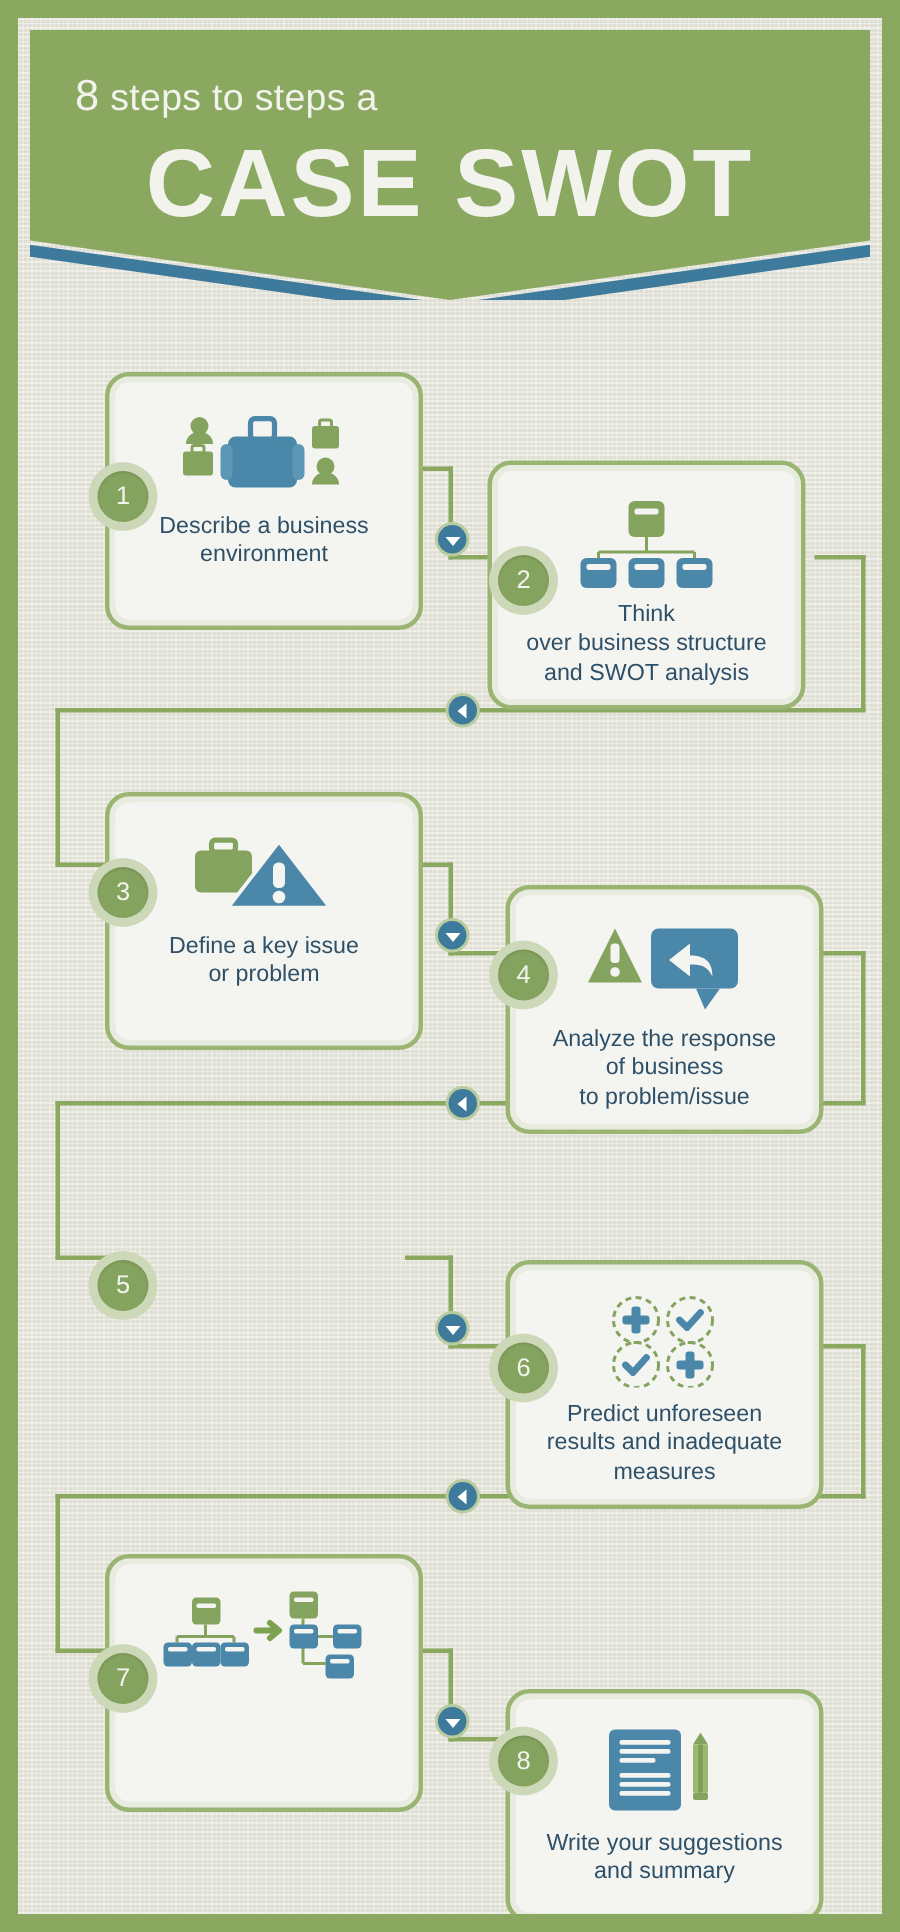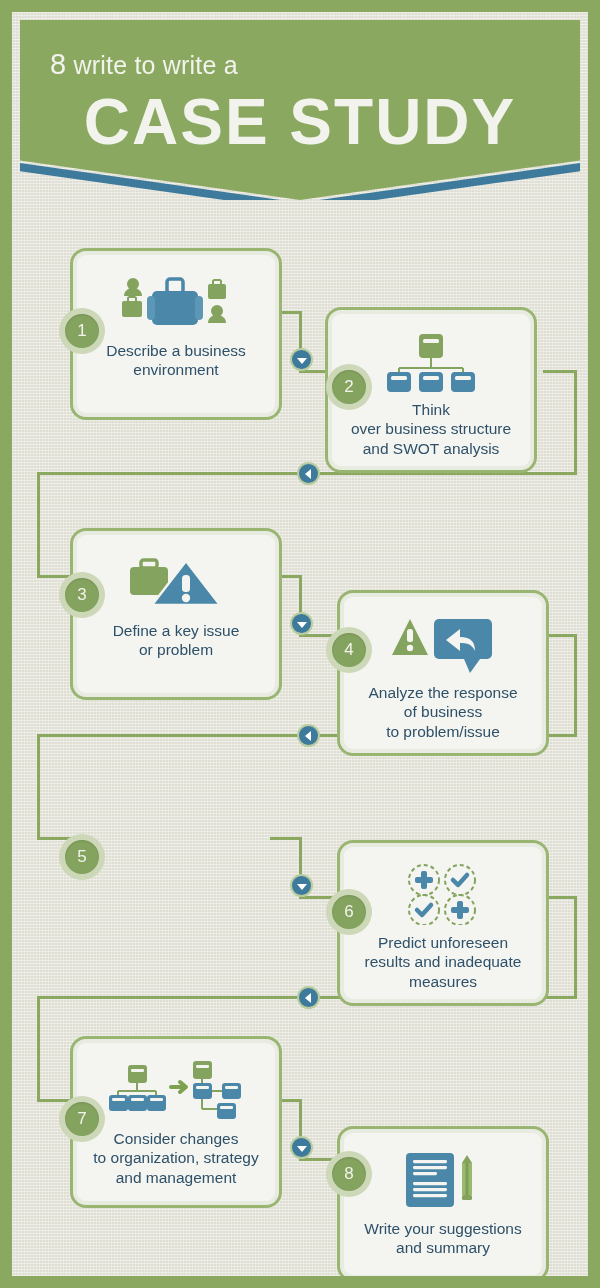--- a/index.html
+++ b/index.html
@@ -100,23 +100,23 @@
 </style>
 </head>
 <body>
 
 <div class="frame">
 
   <div class="header">
     <div class="header-blue"></div>
     <div class="header-bg"></div>
     <div class="kicker">
-      <span class="big">8</span><span> write to write a</span>
-    </div>
-    <div class="maintitle">CASE STUDY</div>
+      <span class="big">8</span><span> steps to steps a</span>
+    </div>
+    <div class="maintitle">CASE SWOT</div>
   </div>
 
   <div class="wire wire-h" style="left:258px;top:299px;width:32px;"></div>
   <div class="wire wire-v" style="left:287px;top:299px;height:62px;"></div>
   <div class="wire wire-h" style="left:287px;top:358px;width:34px;"></div>
   <div class="arrow-node arrow-down" style="left:278px;top:336px;">
       <i></i>
     </div>
 
   <div class="wire wire-h" style="left:531px;top:358px;width:34px;"></div>
@@ -313,21 +313,20 @@
           <rect x="86" y="2" width="19" height="18" rx="3" fill="#84a35e"></rect>
           <rect x="89" y="6" width="13" height="3" rx="1.2" fill="#f4f5f1"></rect>
           <rect x="86" y="24" width="19" height="16" rx="3" fill="#4a87a8"></rect>
           <rect x="89" y="27" width="13" height="3" rx="1.2" fill="#f4f5f1"></rect>
           <rect x="115" y="24" width="19" height="16" rx="3" fill="#4a87a8"></rect>
           <rect x="118" y="27" width="13" height="3" rx="1.2" fill="#f4f5f1"></rect>
           <rect x="110" y="44" width="19" height="16" rx="3" fill="#4a87a8"></rect>
           <rect x="113" y="47" width="13" height="3" rx="1.2" fill="#f4f5f1"></rect>
         </svg>
       </div>
-      <div class="label">Consider changes<br>to organization, strategy<br>and management</div>
     </div>
   </div>
   <div class="badge" style="left:47px;top:1084px;">
     <span class="disc">7</span>
   </div>
 
   <div class="card" style="left:325px;top:1114px;width:206px;height:150px;">
     <div class="card-inner">
       <div class="icon-wrap">
         <svg width="78" height="62" viewBox="0 0 78 62">

